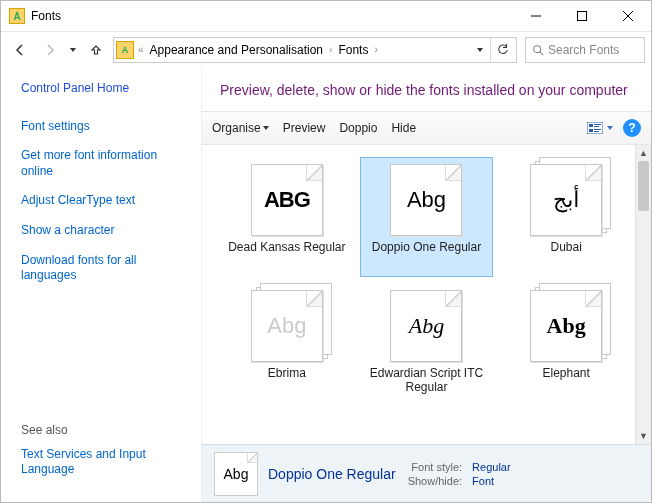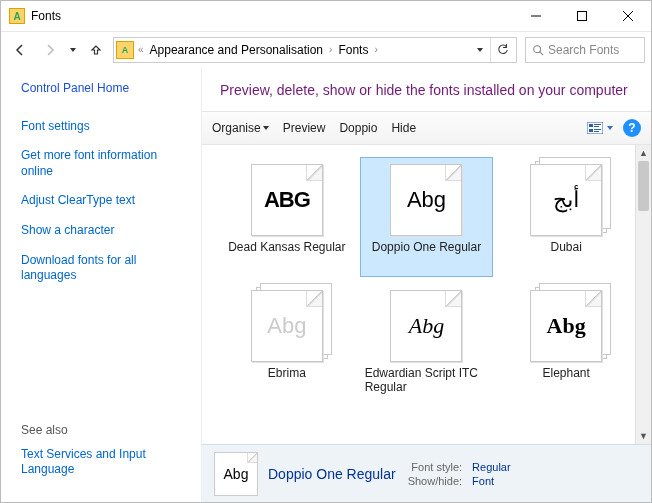--- a/index.html
+++ b/index.html
@@ -54,21 +54,21 @@
 .grid-scrollbar .arrow.up{top:0} .grid-scrollbar .arrow.down{bottom:0}
 
 .font-item { display: flex; flex-direction: column; align-items: center; padding: 6px 4px; border: 1px solid transparent; }
 .font-item.selected { background: #cce8ff; border: 1px solid #7fb7e8; }
 .font-tile { width: 72px; height: 72px; border: 1px solid #c8c8c8; background: #fff; display: flex; align-items: center; justify-content: center; position: relative; box-shadow: 1px 1px 0 #e0e0e0; }
 .font-tile.multi::before, .font-tile.multi::after { content:""; position:absolute; width:100%; height:100%; border:1px solid #c8c8c8; background:#fff; z-index:-1; }
 .font-tile.multi::before { left:4px; top:-4px; }
 .font-tile.multi::after { left:8px; top:-8px; }
 .font-tile .dogear { position: absolute; top: 0; right: 0; width: 16px; height: 16px; background: linear-gradient(135deg, #fff 48%, #ccc 50%, #f6f6f6 60%); border-left: 1px solid #ddd; border-bottom: 1px solid #ddd; }
 .font-sample { font-size: 22px; color: #000; }
-.font-label { font-size: 12px; color: #222; margin-top: 4px; line-height: 1.2; min-height: 30px; }
+.font-label { font-size: 12px; color: #222; text-align: center; margin-top: 4px; line-height: 1.2; min-height: 30px; }
 
 .sample-deadkansas { font-weight: 900; letter-spacing: -1px; }
 .sample-doppio { font-weight: 500; }
 .sample-dubai { font-family: serif; }
 .sample-ebrima { color: #ccc; }
 .sample-edwardian { font-style: italic; font-family: cursive; }
 .sample-elephant { font-weight: 900; font-family: serif; }
 
 
 .details { height: 58px; background: #eef3f7; border-top: 1px solid #d4dde5; display: flex; align-items: center; padding: 0 12px; font-size: 12px; }

